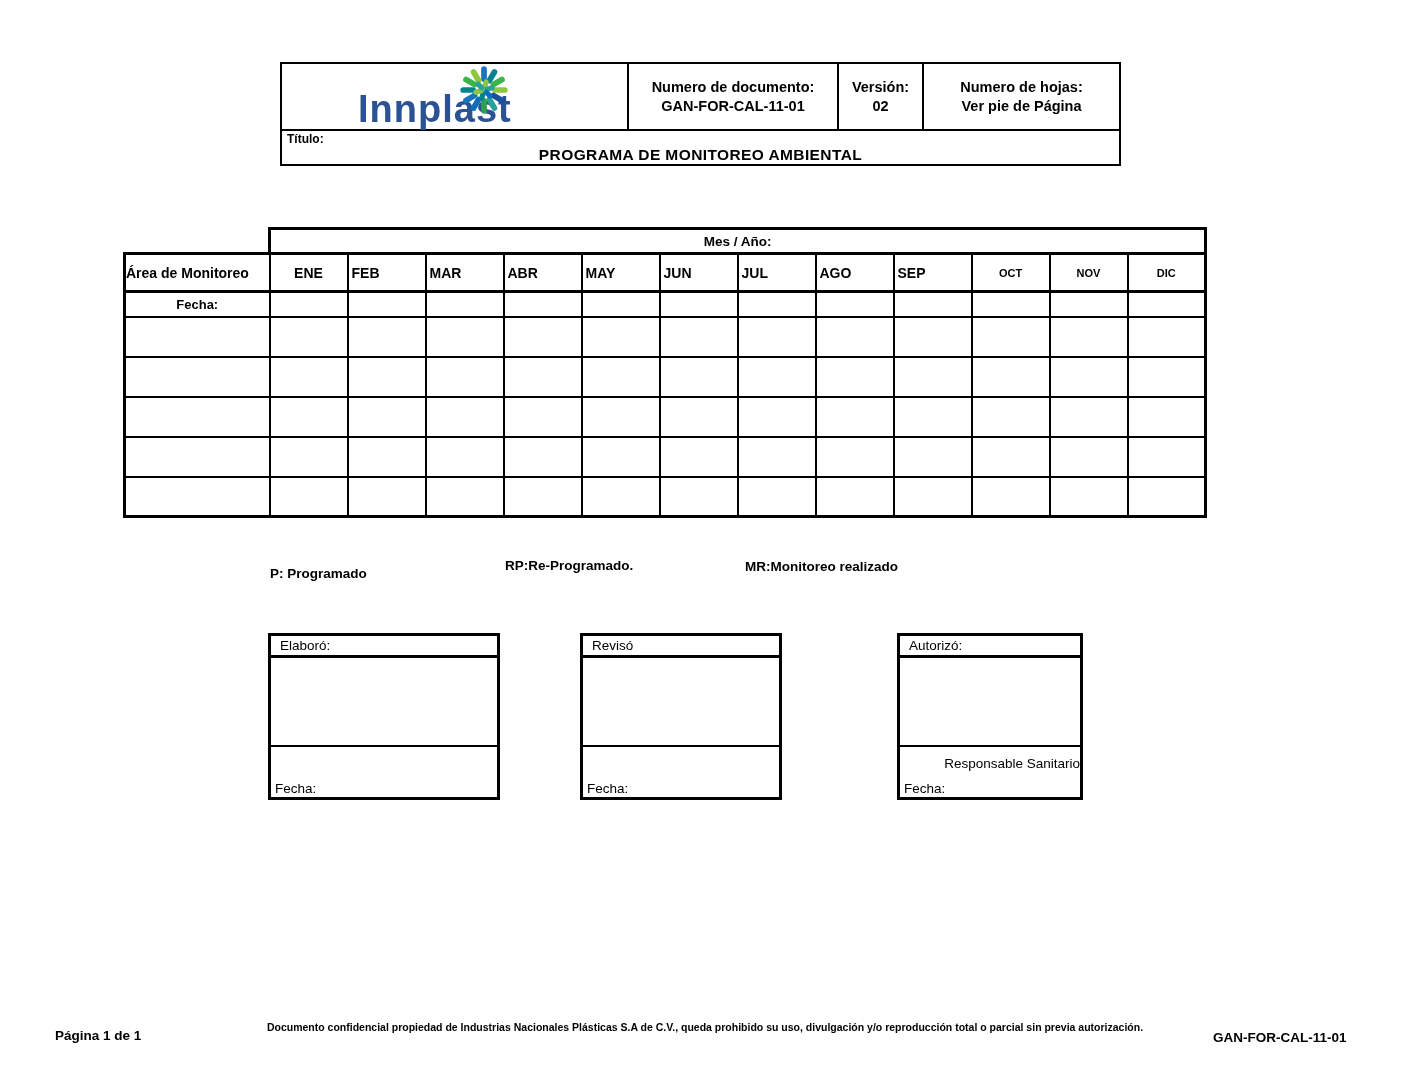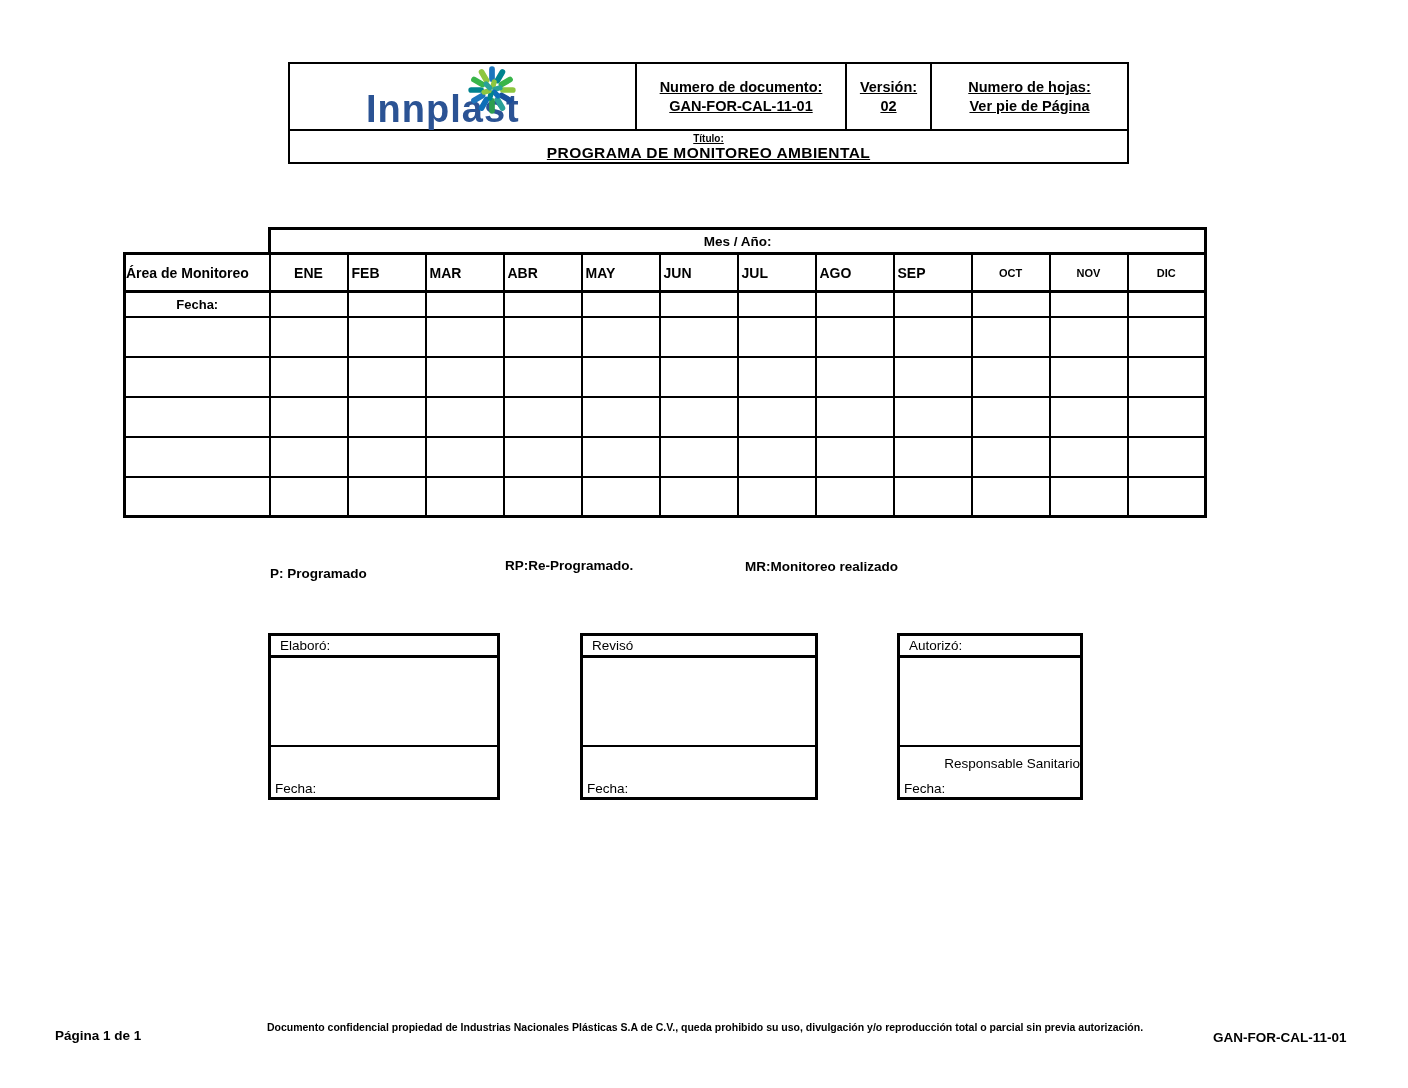--- a/index.html
+++ b/index.html
@@ -1,29 +1,29 @@
 <!DOCTYPE html>
 <html><head>
 <meta charset="utf-8">
 <style>
   * { margin:0; padding:0; box-sizing:border-box; }
   html,body { width:1408px; height:1088px; background:#fff; color:#000;
               font-family:"Liberation Sans", sans-serif; position:relative; overflow:hidden; }
 
   
-  .header-table { position:absolute; left:288px; top:62px; width:839px;
-                  border-collapse:collapse; table-layout:fixed;text-decoration:underline; }
+  .header-table { position:absolute; left:280px; top:62px; width:839px;
+                  border-collapse:collapse; table-layout:fixed; }
   .header-table td { border:2px solid #000; vertical-align:middle; }
   .hcell { text-align:center; font-weight:bold; font-size:14.5px; line-height:1.3; }
   .logo-cell { position:relative; height:67px; }
   .logo-text { position:absolute; left:76px; top:24px; font-size:38px; font-weight:bold;
                letter-spacing:1px; }
   .logo-icon { position:absolute; left:176px; top:0px; width:52px; height:52px; }
   .title-row-cell { height:33px; vertical-align:top; }
-  .titulo-label { font-size:10px; font-weight:bold; text-align:center; padding:1px 5px 0; }
+  .titulo-label { font-size:12px; font-weight:bold; text-align:left; padding:1px 5px 0; }
   .doc-title { text-align:center; font-weight:bold; font-size:15.5px; letter-spacing:0.4px; }
 
   
   .sched { position:absolute; left:123px; top:227px; width:1082px;
            border-collapse:collapse; table-layout:fixed; }
   .sched td { border:2px solid #000; overflow:hidden; }
   .sched .corner { border:none; }
   .sched .mesano { border-width:3px; font-weight:bold; font-size:13.5px; text-align:center; }
   .sched .mh-row td { border-top-width:3px; border-bottom-width:3px; }
   .sched .c-first { border-left-width:3px; }
@@ -255,21 +255,21 @@
 <span class="legend-item" style="left:745px; top:559px;">MR:Monitoreo realizado</span>
 
 <div class="sigbox" style="left:268px; width:232px;">
   <div class="sigbox-head">Elaboró:</div>
   <div class="sigbox-body"></div>
   <div class="sigbox-foot">
     <div class="sigbox-fecha">Fecha:</div>
   </div>
 </div>
 
-<div class="sigbox" style="left:580px; width:238px;">
+<div class="sigbox" style="left:580px; width:202px;">
   <div class="sigbox-head">Revisó</div>
   <div class="sigbox-body"></div>
   <div class="sigbox-foot">
     <div class="sigbox-fecha">Fecha:</div>
   </div>
 </div>
 
 <div class="sigbox" style="left:897px; width:186px;">
   <div class="sigbox-head">Autorizó:</div>
   <div class="sigbox-body"></div>

